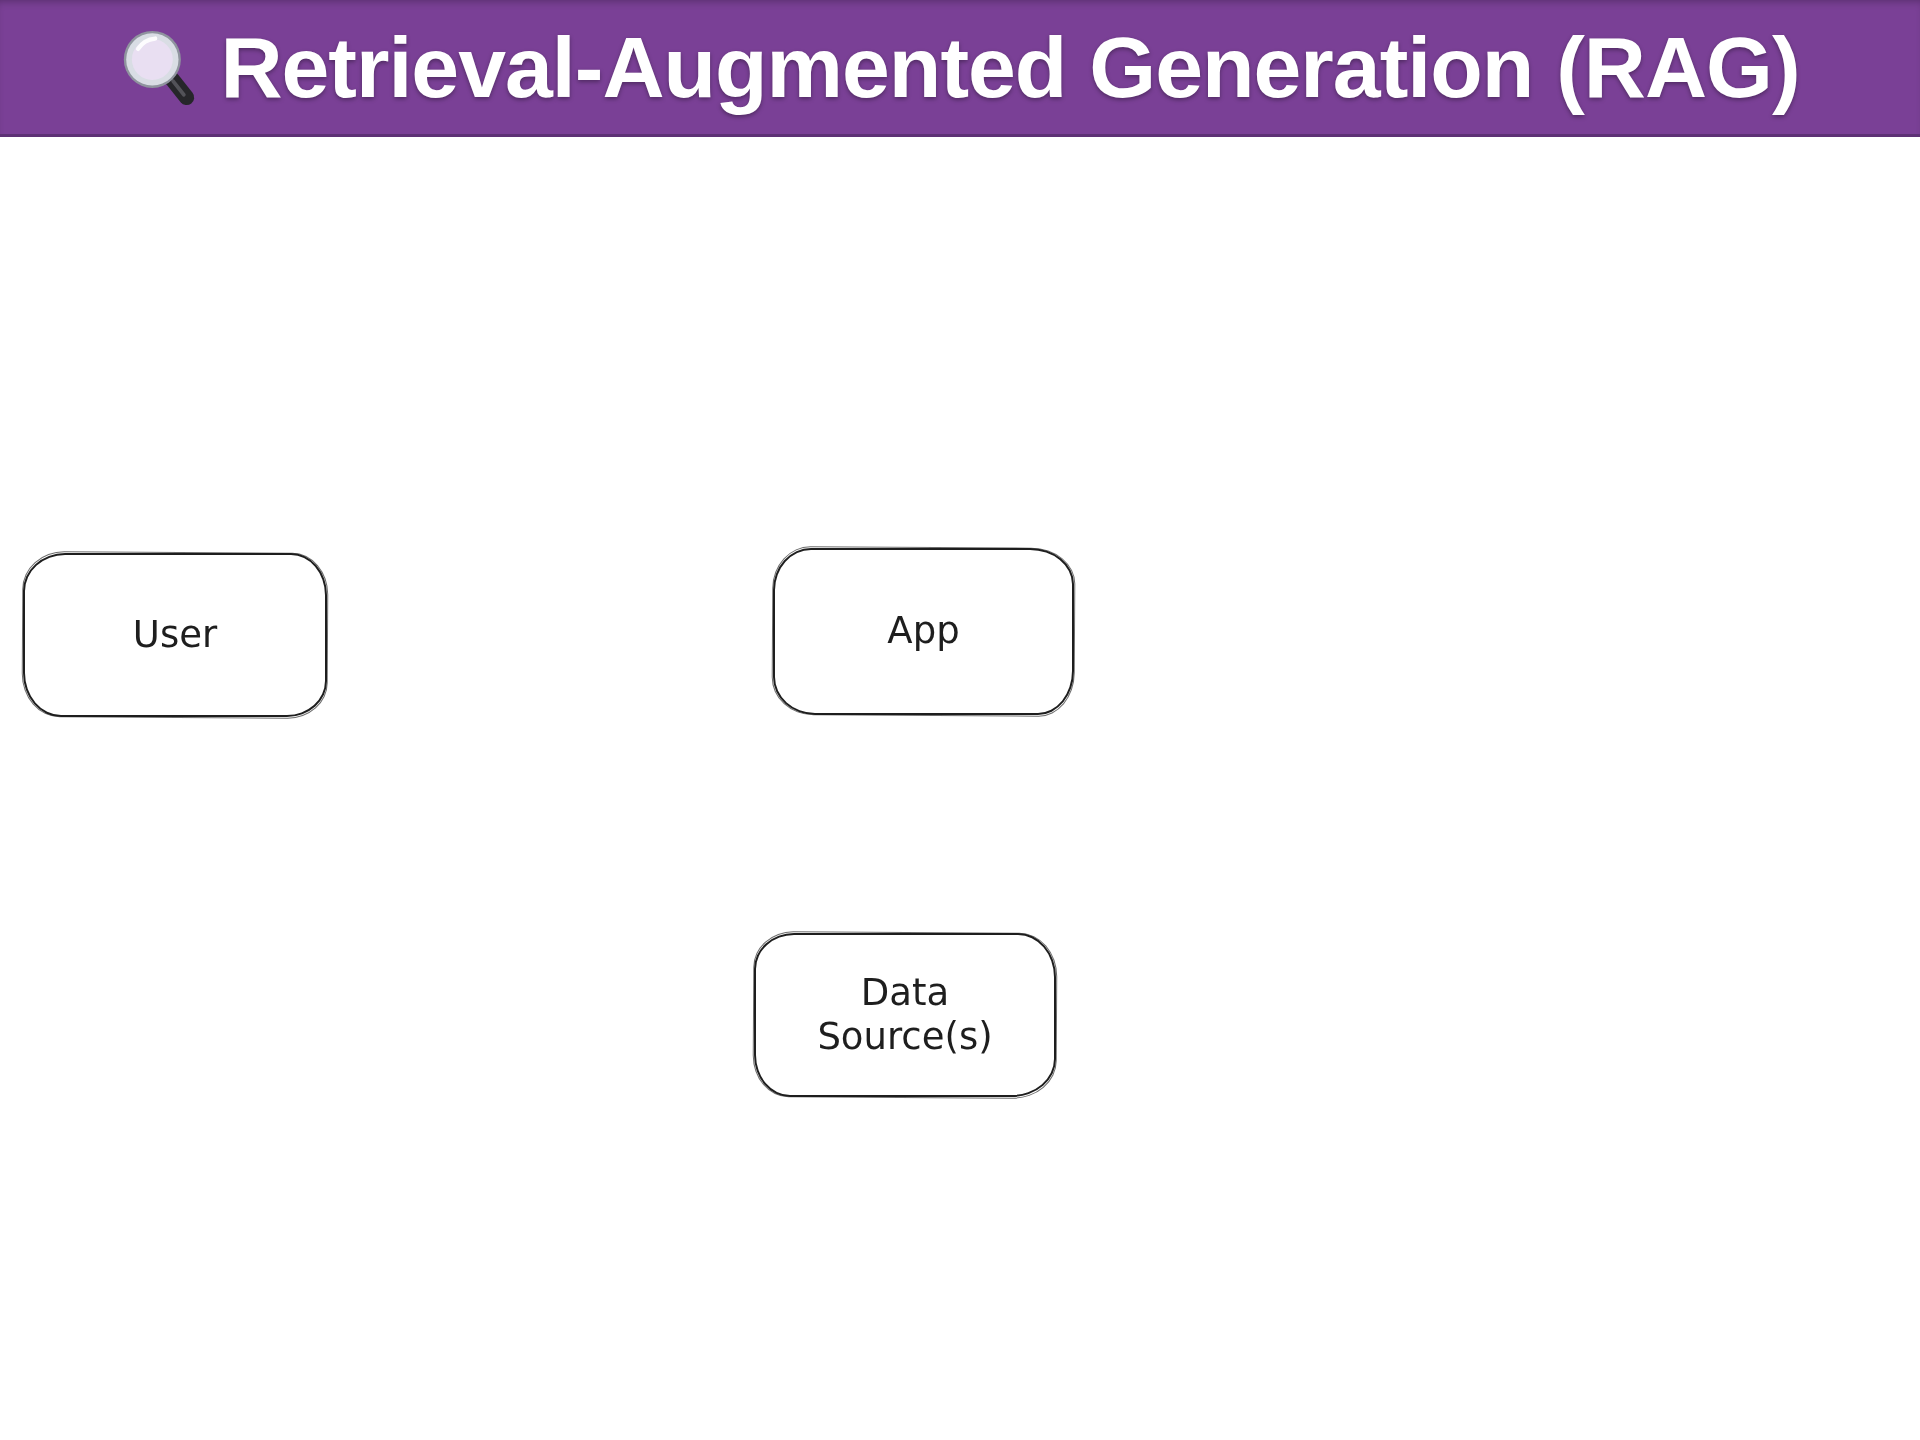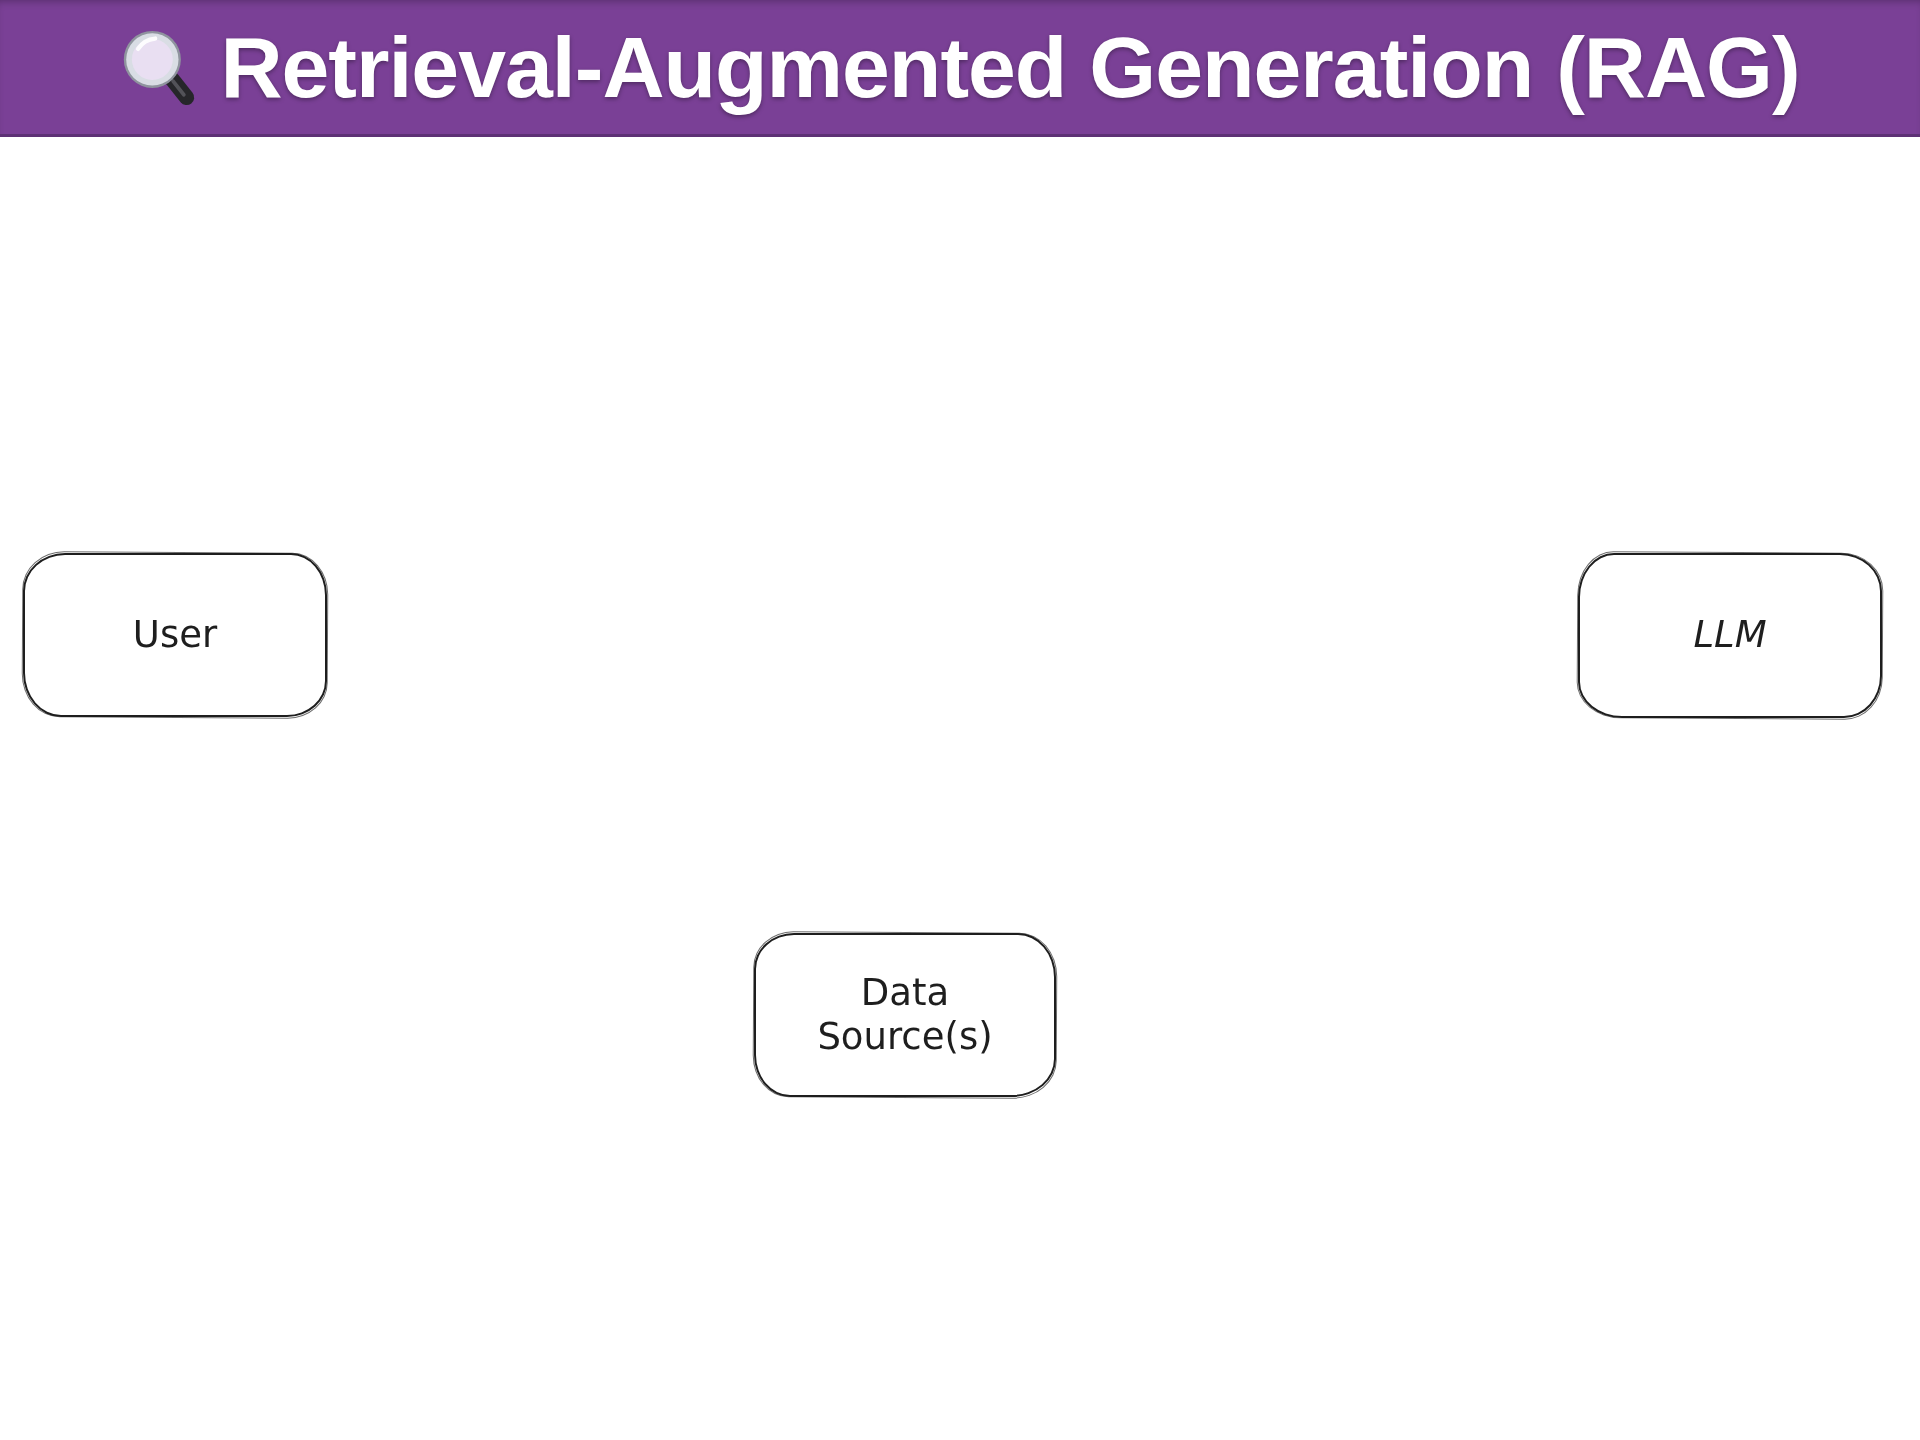--- a/index.html
+++ b/index.html
@@ -127,24 +127,24 @@
     </svg>
     <h1>Retrieval-Augmented Generation (RAG)</h1>
   </header>
 
   <div class="canvas">
 
     <div class="node node-user">
       <span class="node-label">User</span>
     </div>
 
+    <div class="node node-app">
+      <span class="node-label">App</span>
+    </div>
 
-    <div class="node node-llm">
-      <span class="node-label">LLM</span>
-    </div>
 
     <div class="node node-data">
       <span class="node-label">Data Source(s)</span>
     </div>
 
   </div>
 
 </div>
 
 </body></html>

